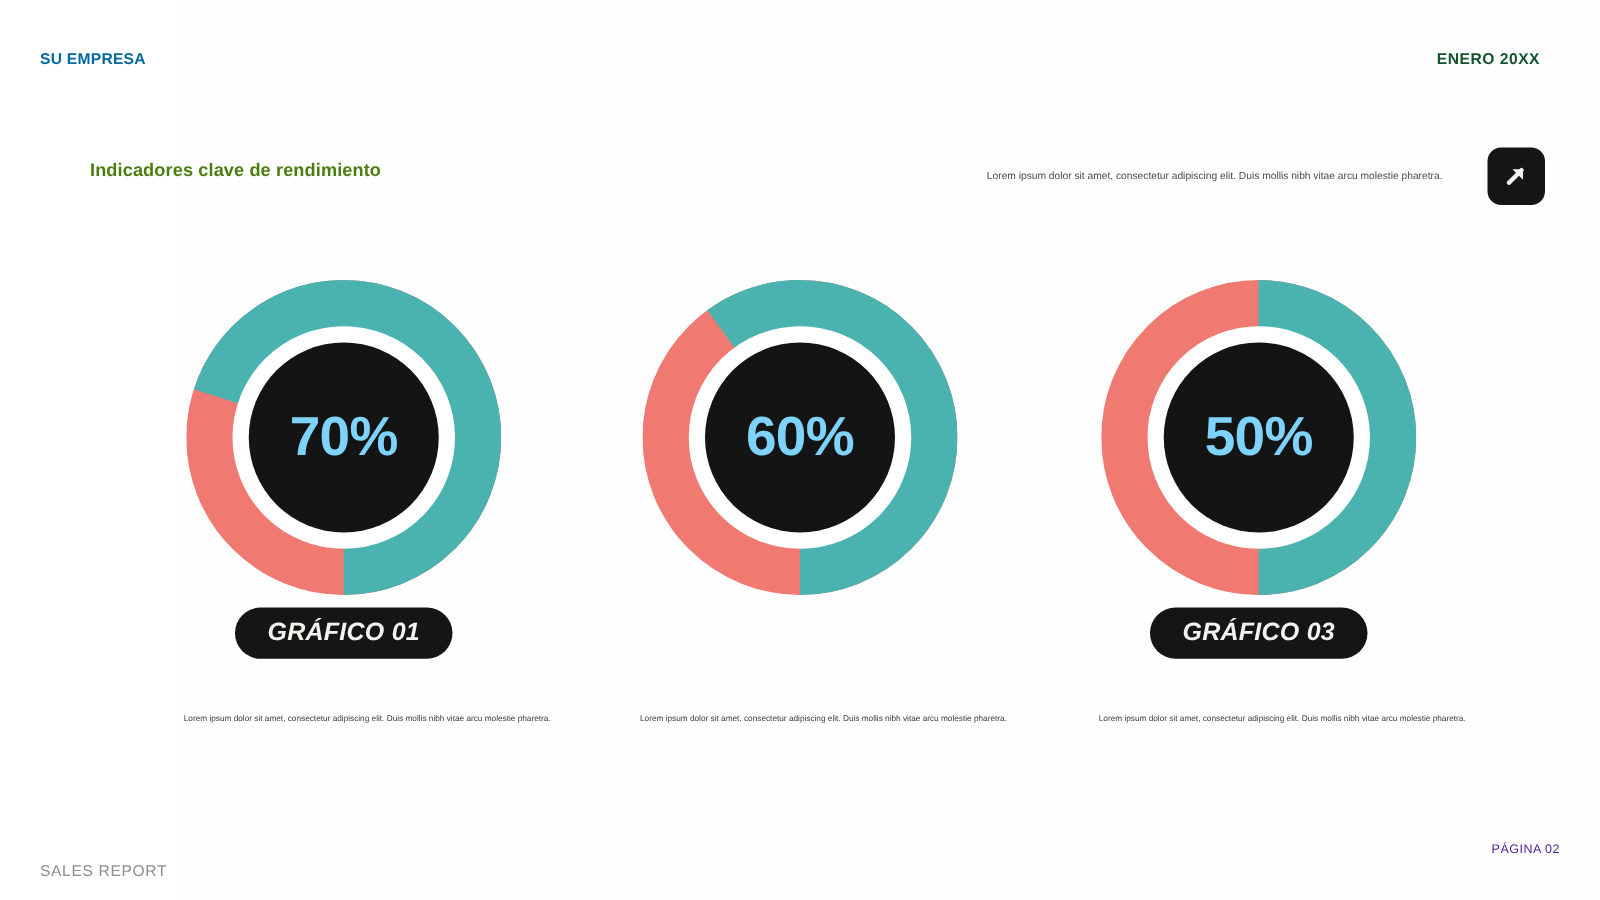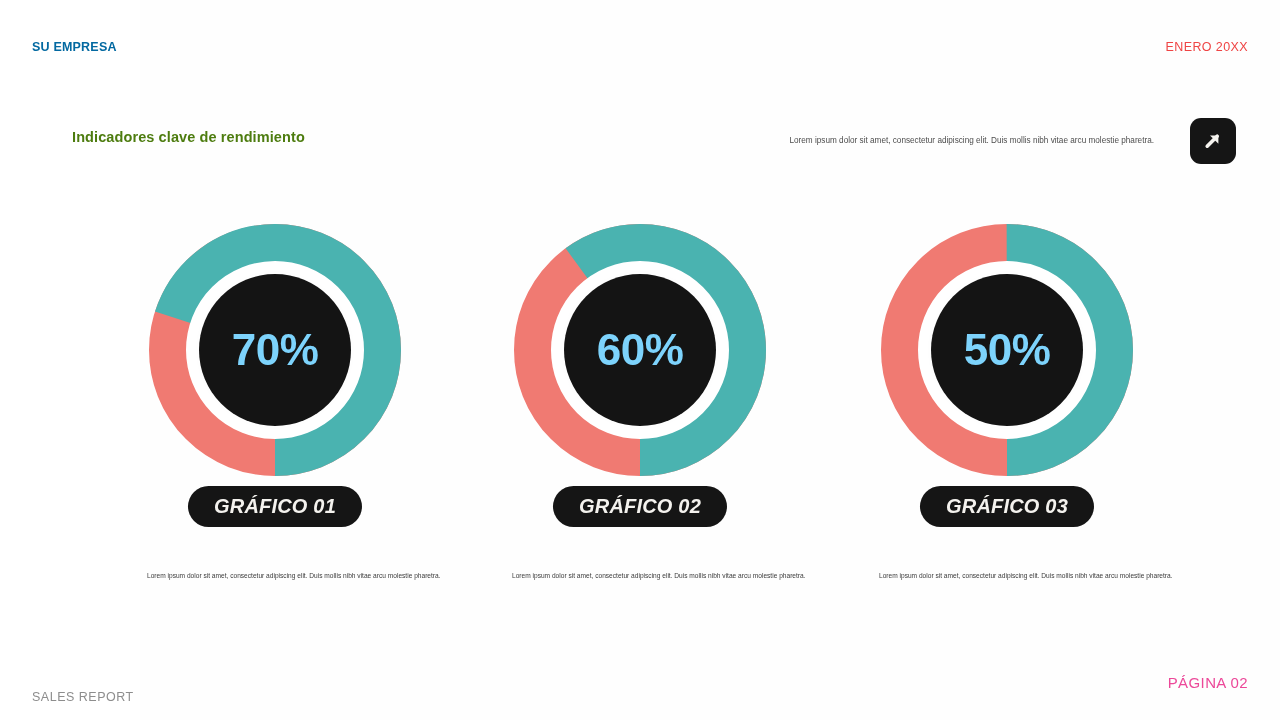--- a/index.html
+++ b/index.html
@@ -44,26 +44,26 @@
     left: 0;
     top: 0;
     font-size: 12.5px;
     font-weight: 700;
     letter-spacing: 0.2px;
     color: #0369a1;
     white-space: nowrap;
   }
   .header-date {
     position: absolute;
-    right: 0;
+    right: 16px;
     top: 0;
     font-size: 12.5px;
-    font-weight: 400;
+    font-weight: 700;
     letter-spacing: 0.4px;
-    color: #ef4444;
+    color: #14532d;
     white-space: nowrap;
   }
 
   
   .title-row {
     position: absolute;
     top: 126px;
     left: 72px;
     right: 72px;
     height: 60px;
@@ -201,23 +201,23 @@
     top: 16px;
     font-size: 12.5px;
     letter-spacing: 0.5px;
     color: #8d8d8d;
     white-space: nowrap;
   }
   .footer-right {
     position: absolute;
     right: 0;
     top: 0;
-    font-size: 15px;
+    font-size: 10px;
     letter-spacing: 0.4px;
-    color: #ec4899;
+    color: #4c1d95;
     white-space: nowrap;
   }
 </style>
 </head>
 <body>
 
 <div class="bg-panel"></div>
 
 <div class="page">
 
@@ -260,21 +260,20 @@
       <div class="donut-wrap">
         <svg class="donut-svg" viewBox="0 0 252 252">
           <circle cx="126" cy="126" r="107" fill="none" stroke="#F07A72" stroke-width="38"></circle>
           <circle id="seg2" cx="126" cy="126" r="107" fill="none" stroke="#4AB3B0" stroke-width="38" transform="rotate(-90 126 126) scale(-1,1) translate(-252,0)" stroke-dasharray="403.38049672092944 672.3008278682157"></circle>
           <circle cx="126" cy="126" r="84" fill="none" stroke="#ffffff" stroke-width="10"></circle>
         </svg>
         <div class="donut-center">
           <span class="donut-value">60%</span>
         </div>
       </div>
-      <div class="pill">GRÁFICO 02</div>
       <div class="caption">Lorem ipsum dolor sit amet, consectetur adipiscing elit. Duis mollis nibh vitae arcu molestie pharetra.</div>
     </div>
 
     <div class="chart-card c2">
       <div class="donut-wrap">
         <svg class="donut-svg" viewBox="0 0 252 252">
           <circle cx="126" cy="126" r="107" fill="none" stroke="#F07A72" stroke-width="38"></circle>
           <circle id="seg3" cx="126" cy="126" r="107" fill="none" stroke="#4AB3B0" stroke-width="38" transform="rotate(-90 126 126) scale(-1,1) translate(-252,0)" stroke-dasharray="336.15041393410786 672.3008278682157"></circle>
           <circle cx="126" cy="126" r="84" fill="none" stroke="#ffffff" stroke-width="10"></circle>
         </svg>

